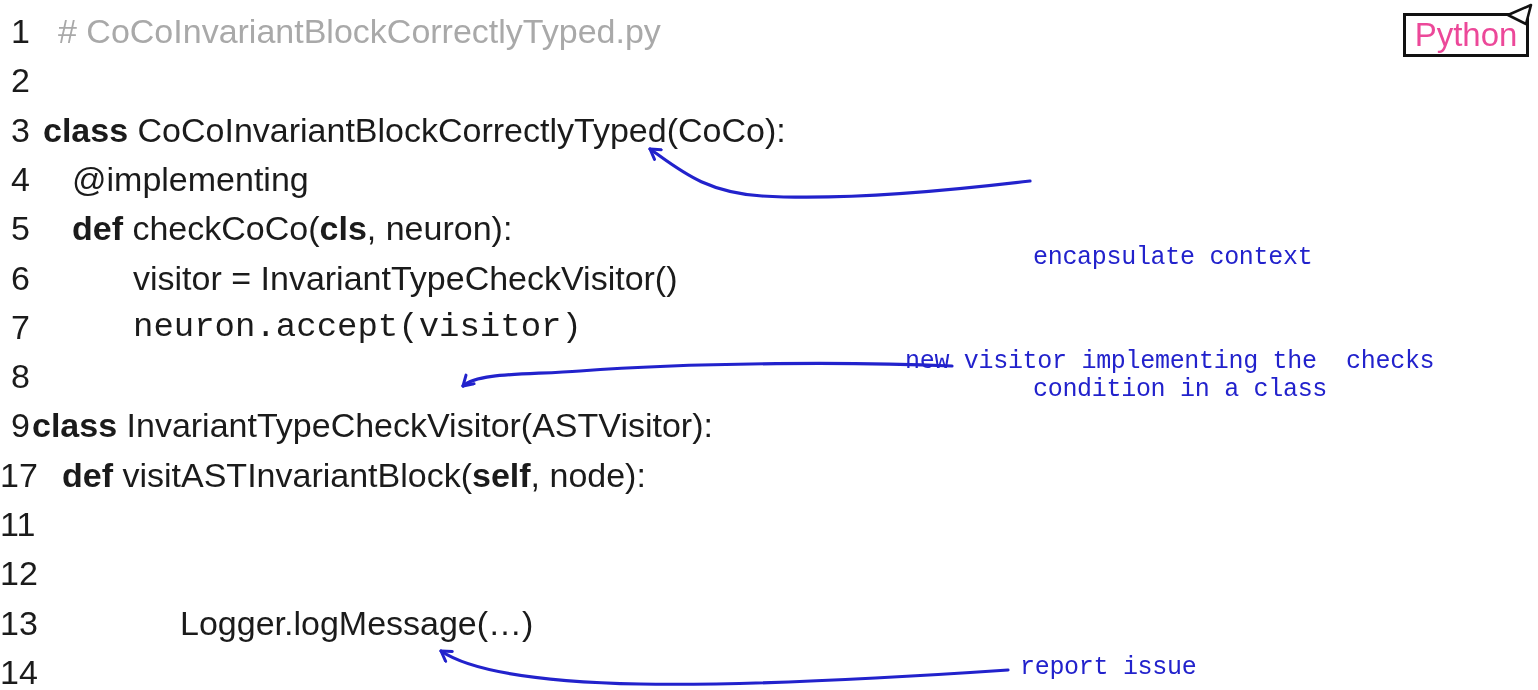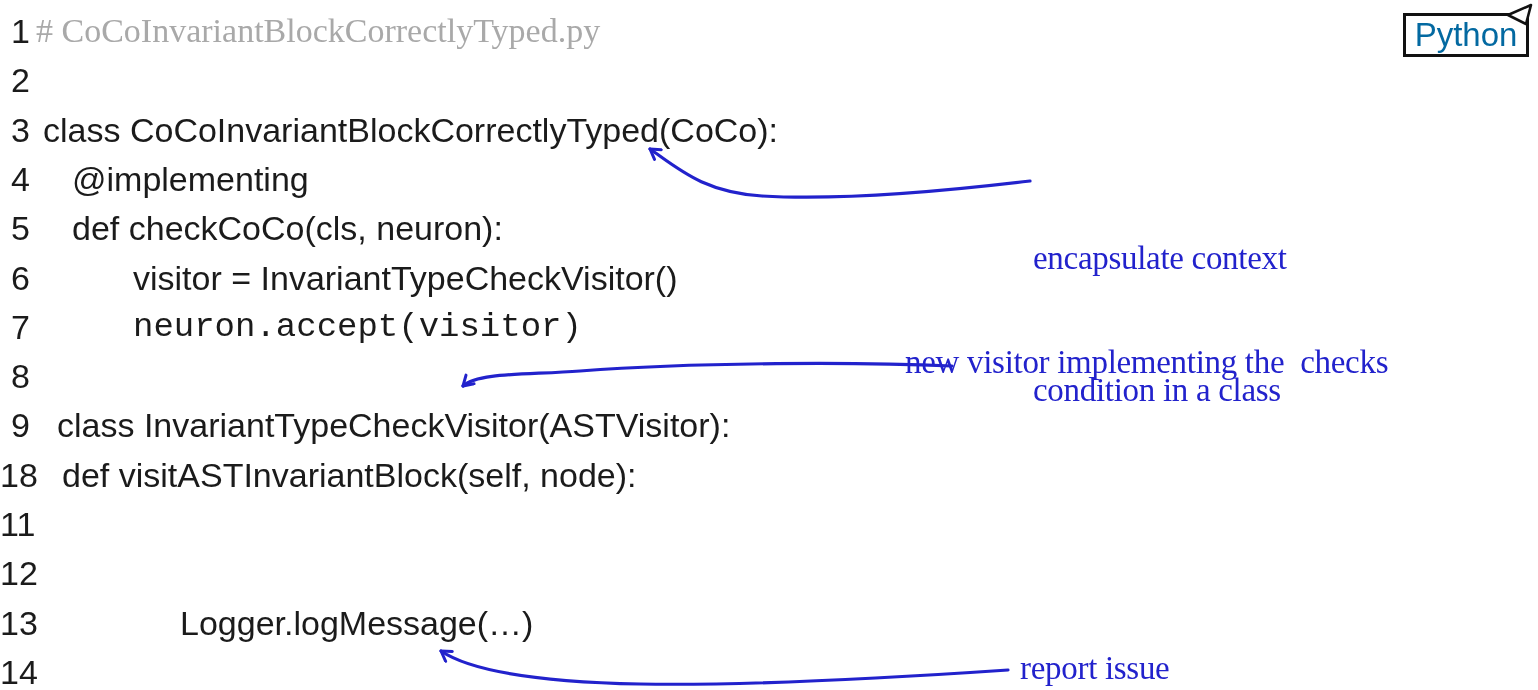--- a/index.html
+++ b/index.html
@@ -24,35 +24,35 @@
     position:absolute;left:0;width:100%;height:46px;
     font-size:34px;line-height:46px;color:var(--code-color);
     white-space:pre;
   }
   .lineno{
     position:absolute;left:0;top:0;width:30px;
     text-align:right;display:inline-block;
     color:var(--code-color);
   }
   .code-text{position:absolute;top:0;white-space:pre;}
-  .seg-keyword{font-weight:400;}
+  .seg-keyword{font-weight:700;}
   .seg-comment{color:var(--comment-color);}
   .seg-plain{font-weight:400;}
   
   .badge{
     position:absolute;left:1403px;top:13px;width:126px;height:44px;
     border:3px solid var(--badge-border);
     display:flex;align-items:flex-start;justify-content:center;
-    font-size:33px;color:#0369a1;background:#fff;
+    font-size:33px;color:#ec4899;background:#fff;
   }
   
   .annotation{
     position:absolute;
-    font-family:Liberation Serif, serif;
-    font-size:33px;line-height:44px;
+    font-family:Liberation Mono, monospace;
+    font-size:25px;line-height:44px;
     color:var(--annotation-color);
     white-space:pre;
     letter-spacing:-0.3px;
   }
   .ann-encapsulate{left:1033px;top:148px;}
   .ann-new-visitor{left:905px;top:340px;}
   .ann-report-issue{left:1020px;top:646px;}
   
   .overlay{
     position:absolute;left:0;top:0;width:1538px;height:690px;
@@ -61,30 +61,30 @@
   .arrow-path{fill:none;stroke:var(--annotation-color);stroke-width:3.2;stroke-linecap:round;}
   .arrow-head{fill:none;stroke:var(--annotation-color);stroke-width:2.8;stroke-linejoin:round;stroke-linecap:round;}
   .fold{fill:#ffffff;stroke:var(--badge-border);stroke-width:2.6;stroke-linejoin:round;}
 </style>
 </head>
 <body>
 
 <div class="canvas">
 
   <div id="code-listing">
-      <div class="code-row" style="top: 8px;"><span class="lineno">1</span><span class="code-text" style="left: 36px; font-family: Liberation Serif, serif;"><span class="seg-comment"># CoCoInvariantBlockCorrectlyTyped.py</span></span></div>
+      <div class="code-row" style="top: 8px;"><span class="lineno">1</span><span class="code-text" style="left: 58px;"><span class="seg-comment"># CoCoInvariantBlockCorrectlyTyped.py</span></span></div>
       <div class="code-row" style="top: 57.3px;"><span class="lineno">2</span><span class="code-text" style="left: 50px;"></span></div>
       <div class="code-row" style="top: 106.6px;"><span class="lineno">3</span><span class="code-text" style="left: 43px;"><span class="seg-keyword">class </span><span class="seg-plain">CoCoInvariantBlockCorrectlyTyped(CoCo):</span></span></div>
       <div class="code-row" style="top: 155.9px;"><span class="lineno">4</span><span class="code-text" style="left: 72px;"><span class="seg-plain">@implementing</span></span></div>
       <div class="code-row" style="top: 205.2px;"><span class="lineno">5</span><span class="code-text" style="left: 72px;"><span class="seg-keyword">def </span><span class="seg-plain">checkCoCo(</span><span class="seg-keyword">cls</span><span class="seg-plain">, neuron):</span></span></div>
       <div class="code-row" style="top: 254.5px;"><span class="lineno">6</span><span class="code-text" style="left: 133px;"><span class="seg-plain">visitor = InvariantTypeCheckVisitor()</span></span></div>
       <div class="code-row" style="top: 303.8px;"><span class="lineno">7</span><span class="code-text" style="left: 133px; font-family: Liberation Mono, monospace;"><span class="seg-plain">neuron.accept(visitor)</span></span></div>
       <div class="code-row" style="top: 353.1px;"><span class="lineno">8</span><span class="code-text" style="left: 43px;"></span></div>
-      <div class="code-row" style="top: 402.4px;"><span class="lineno">9</span><span class="code-text" style="left: 57px;"><span class="seg-keyword">class </span><span class="seg-plain">InvariantTypeCheckVisitor(ASTVisitor):</span></span></div>
-      <div class="code-row" style="top: 451.7px;"><span class="lineno">18</span><span class="code-text" style="left: 62px;"><span class="seg-keyword">def </span><span class="seg-plain">visitASTInvariantBlock(</span><span class="seg-keyword">self</span><span class="seg-plain">, node):</span></span></div>
+      <div class="code-row" style="top: 402.4px;"><span class="lineno">9</span><span class="code-text" style="left: 32px;"><span class="seg-keyword">class </span><span class="seg-plain">InvariantTypeCheckVisitor(ASTVisitor):</span></span></div>
+      <div class="code-row" style="top: 451.7px;"><span class="lineno">17</span><span class="code-text" style="left: 62px;"><span class="seg-keyword">def </span><span class="seg-plain">visitASTInvariantBlock(</span><span class="seg-keyword">self</span><span class="seg-plain">, node):</span></span></div>
       <div class="code-row" style="top: 501px;"><span class="lineno">11</span></div>
       <div class="code-row" style="top: 550.3px;"><span class="lineno">12</span></div>
       <div class="code-row" style="top: 599.6px; text-decoration: underline;"><span class="lineno">13</span><span class="code-text" style="left: 180px;"><span class="seg-plain">Logger.logMessage(…)</span></span></div>
       <div class="code-row" style="top: 648.9px;"><span class="lineno">14</span><span class="code-text" style="left: 43px;"></span></div>
     </div>
 
   <div class="badge">
     <span>Python</span>
   </div>
 

